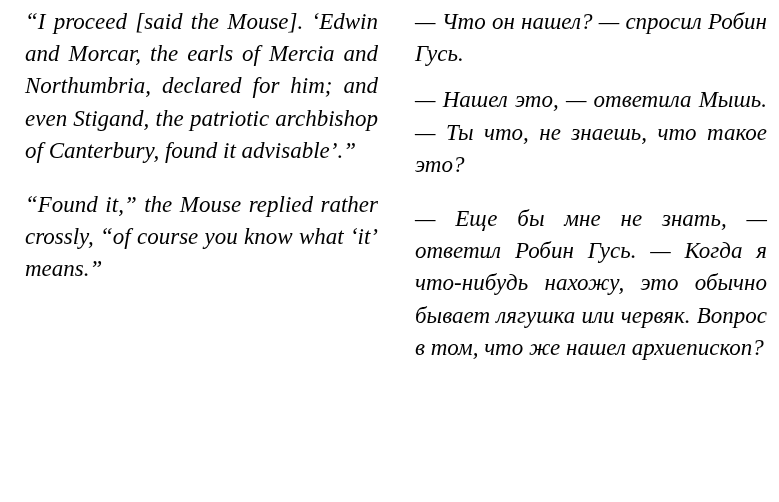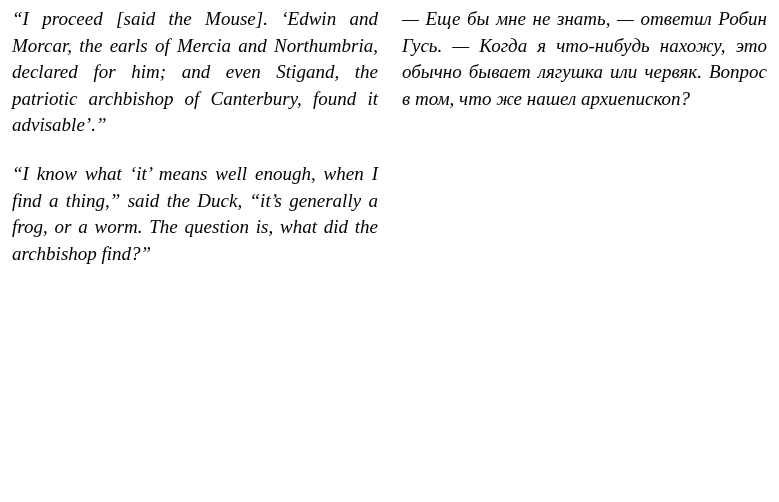--- a/index.html
+++ b/index.html
@@ -27,22 +27,22 @@
   }
   .col-left {
     width: 398px;
     padding: 0 20px 0 12px;
   }
   .col-right {
     width: 381px;
     padding: 0 12px 0 4px;
   }
   .para {
-    margin: 0 0 16px 0;
-    font-size: 19px;
+    margin: 0 0 16px 13px;
+    font-size: 23px;
     line-height: 1.40;
     text-align: justify;
     text-justify: inter-word;
   }
   .para:last-child {
     margin-bottom: 0;
   }
   .col-left .para {
     font-style: italic;
   }
@@ -65,20 +65,22 @@
     font-style: italic;
   }
 </style>
 </head>
 <body>
 
 <div class="page">
 
   <div class="column col-left">
     <p class="para gap-large">“I proceed [said the Mouse]. ‘Edwin and Morcar, the earls of Mercia and Northumbria, declared for him; and even Stigand, the patriotic archbishop of Canterbury, found it advisable’.”</p>
-    <p class="para">“I know what ‘it’ means well enough, when I find a thing,” said the Duck, “it’s generally a frog, or a worm. The question is, what did the archbishop find?”</p>
+    <p class="para tight">“Found it,” the Mouse replied rather crossly, “of course you know what ‘it’ means.”</p>
   </div>
 
   <div class="column col-right">
+    <p class="para rus-upright gap-med">— Что он нашел? — спросил Робин Гусь.</p>
+    <p class="para rus-upright gap-large">— Нашел это, — ответила Мышь. — Ты что, не знаешь, что такое это?</p>
     <p class="para rus-upright">— Еще бы мне не знать, — ответил Робин Гусь. — Когда я что-нибудь нахожу, это обычно бывает лягушка или червяк. Вопрос в том, что же нашел архиепископ?</p>
   </div>
 
 </div>
 
 </body></html>

